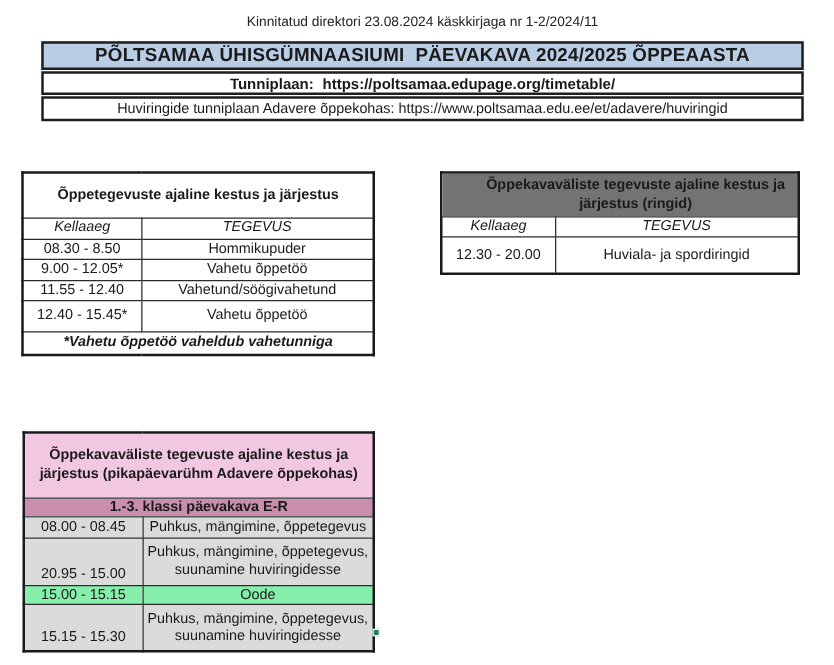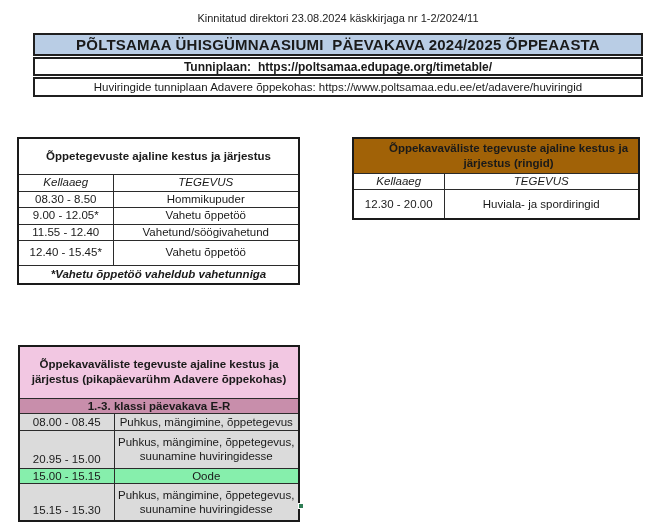--- a/index.html
+++ b/index.html
@@ -53,21 +53,21 @@
   .study-table tr.title-row td { height: 36px; }
   .study-table tr.colhead td { height: 17px; }
   .study-table tr.r-std td { height: 16px; }
   .study-table tr.r-mid td { height: 17px; }
   .study-table tr.r-tall td { height: 25px; }
   .study-table tr.foot td { height: 19px; }
 
   
   .rings-table { left: 352px; top: 137px; width: 288px; }
   .rings-table col.c-time { width: 91px; }
-  .rings-table tr.title-row td { height: 35px; background: #a16207; padding-left: 27px; }
+  .rings-table tr.title-row td { height: 35px; background: #737373; padding-left: 27px; }
   .rings-table tr.colhead td { height: 16px; }
   .rings-table tr.r-std td { height: 30px; }
 
   
   .daycare-wrap { position: absolute; left: 18px; top: 345px; width: 282px; height: 160px; }
   .daycare-table {
     left: 0; top: 0; width: 282px;
     border: 2px solid #2f7d55;
   }
   .daycare-table col.c-time { width: 95px; }

